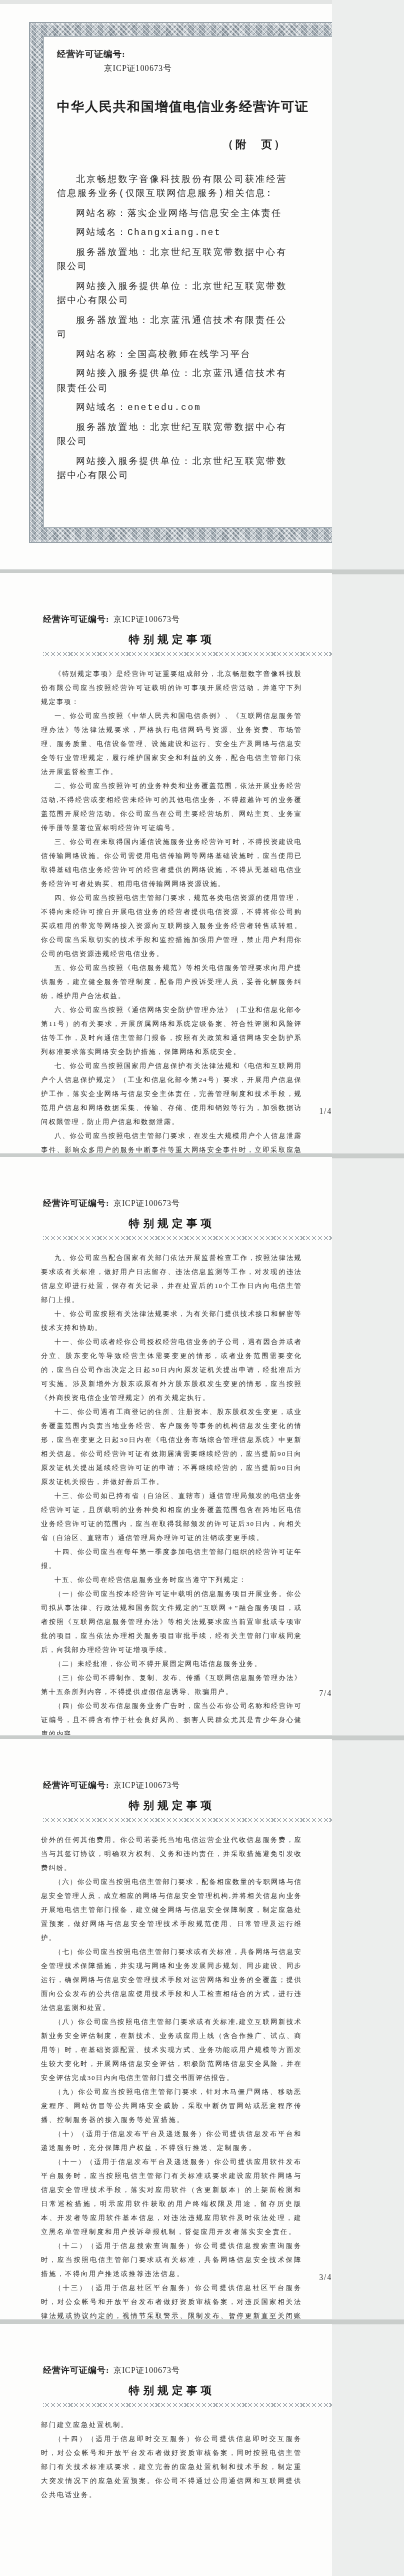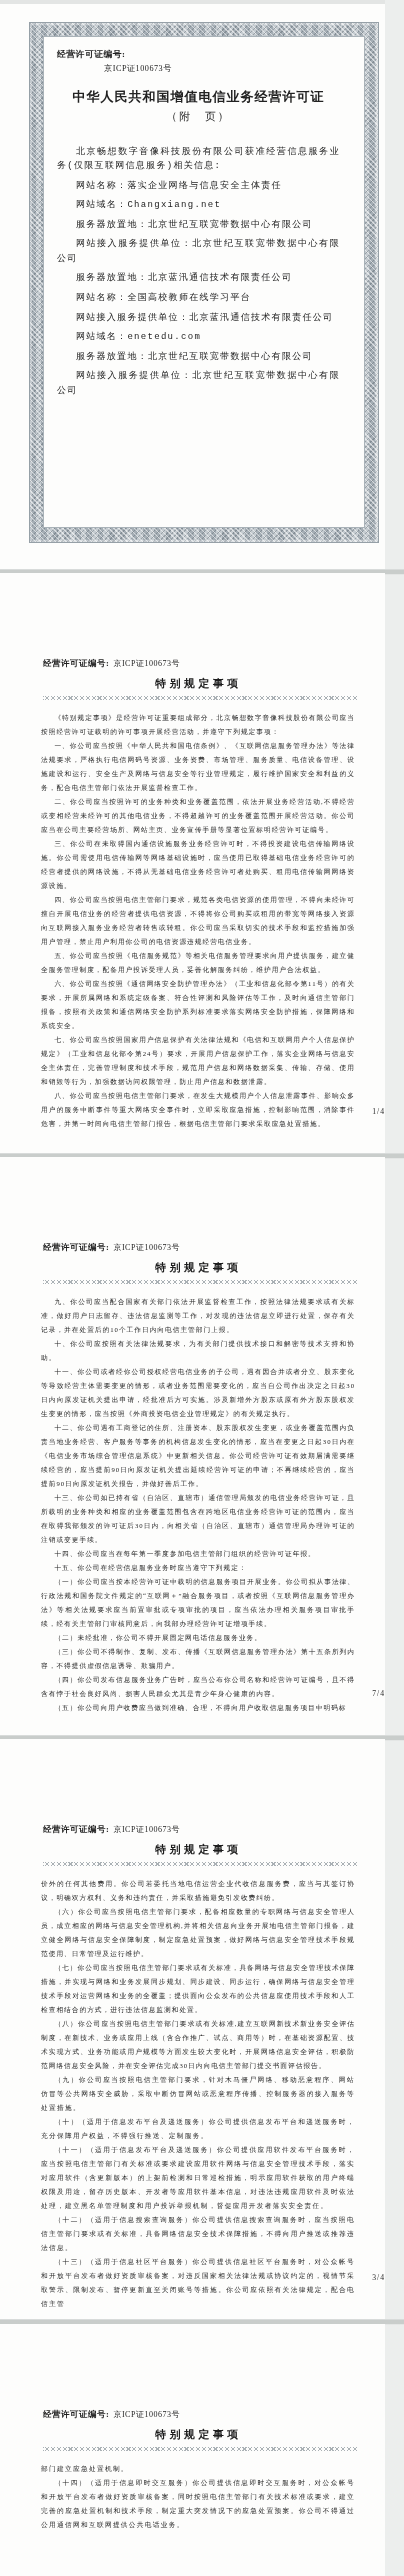--- a/index.html
+++ b/index.html
@@ -2,53 +2,53 @@
 <html style="font-size:8.2px"><head>
 <meta charset="utf-8">
 <style>
   html,body{margin:0;padding:0;}
   body{
     width:405px;
     font-family:"Liberation Serif","DejaVu Serif",serif;
     background:#dfe2e1;
   }
   .canvas{position:relative;width:405px;height:2873px;background:#eceeed;overflow:hidden;}
-  .page{position:absolute;left:0;width:385px;background:#fdfdfc;overflow:hidden;}
+  .page{position:absolute;left:0;width:332px;background:#fdfdfc;overflow:hidden;}
   .sep{position:absolute;left:0;width:405px;height:4.1px;background:#c9cdcb;border-top:0.5px solid #d8dbda;border-bottom:0.5px solid #e4e6e5;}
 
   
   #p1{top:0;height:569px;}
   .top-strip{position:absolute;top:0;left:0;width:405px;height:3.6px;background:#e3e5e4;}
   .frame{
     position:absolute;left:29px;top:21.6px;width:348px;height:519px;
     background-color:#b6bec4;
     background-image:
       repeating-linear-gradient(45deg, rgba(255,255,255,.55) 0 1px, rgba(255,255,255,0) 1px 3.6px),
       repeating-linear-gradient(-45deg, rgba(70,82,92,.35) 0 1px, rgba(70,82,92,0) 1px 3.6px),
       repeating-linear-gradient(90deg, rgba(118,130,140,.28) 0 5.7px, rgba(236,239,241,.28) 5.7px 11.3px);
     border:1px solid #96a0a7;
     box-shadow:inset 0 0 0 2.1px rgba(255,255,255,.35);
   }
   .frame-inner{position:absolute;inset:13.4px;background:#fdfdfc;border:0.5px solid #a9b2b8;}
   .p1-content{position:absolute;left:57px;right:45px;top:49px;color:#222;}
   .lic-label{font-size:8.8px;font-weight:bold;letter-spacing:0.5px;}
   .lic-value-block{margin:2.1px 0 0 47px;font-size:8.2px;letter-spacing:0.5px;}
-  .cert-title{margin-top:14px;text-align:center;font-size:13px;font-weight:bold;letter-spacing:1px;white-space:nowrap;}
-  .cert-subtitle{margin-top:4px;text-align:center;font-size:10.8px;font-weight:normal;letter-spacing:2.1px;}
+  .cert-title{margin-top:24px;text-align:center;font-size:13px;font-weight:bold;letter-spacing:1px;white-space:nowrap;}
+  .cert-subtitle{margin-top:22px;text-align:right;font-size:10.8px;font-weight:bold;letter-spacing:2.1px;}
   .p1-body{margin-top:20.6px;font-size:9px;line-height:14.4px;letter-spacing:1.3px;text-align:justify;}
   .p1-body p{margin:0 0 5.2px 0;text-indent:2.1em;font-family:Liberation Mono, monospace;}
 
   
   #p2{top:573px;height:580px;}
   #p3{top:1157px;height:578px;}
   #p4{top:1739px;height:580px;}
   #p5{top:2324px;height:550px;}
   #s1{top:569px;} #s2{top:1153px;} #s3{top:1735px;} #s4{top:2319px;}
 
-  .prov-head{padding:85px 31px 0 43px;color:#1f1f1f;}
+  .prov-head{padding:41px 31px 0 43px;color:#1f1f1f;}
   .prov-lic-label{font-size:8.5px;font-weight:bold;letter-spacing:0.5px;}
   .prov-lic-value{font-size:8px;letter-spacing:0.5px;padding-left:4.1px;}
   .prov-title{margin:7.2px 0 0 0;text-align:center;font-size:10.8px;font-weight:bold;letter-spacing:3.6px;color:#1d1d1d;}
   .zigzag{
     width:314px;height:4.1px;margin:4.6px auto 0 auto;opacity:.75;
     background:
       repeating-linear-gradient(135deg,#8f989e 0 0.8px, transparent 0.8px 4.1px),
       repeating-linear-gradient(45deg,#8f989e 0 0.8px, transparent 0.8px 4.1px);
   }
   .prov-body{margin:11.3px 30px 0 41px;font-size:6.7px;line-height:14px;letter-spacing:1px;text-align:justify;color:#262626;}

